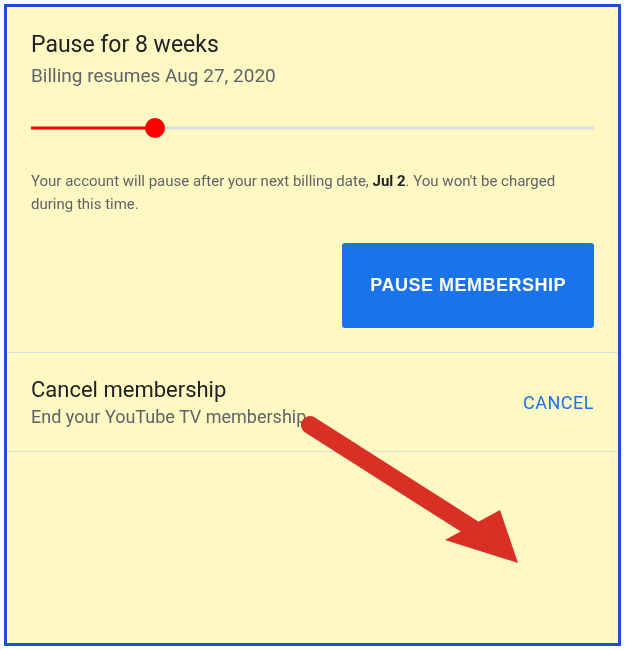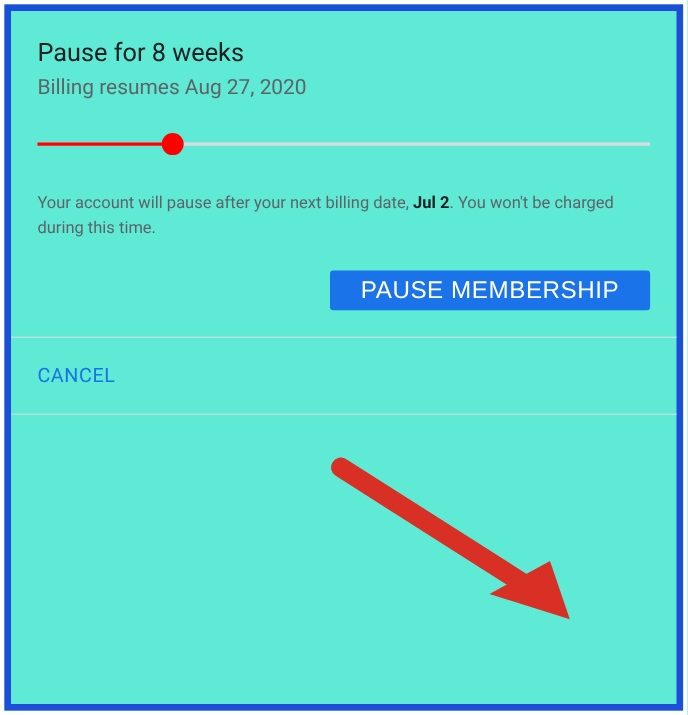--- a/index.html
+++ b/index.html
@@ -13,22 +13,22 @@
       height: 650px;
       background: #fff;
       position: relative;
     }
     .outer-border {
       position: absolute;
       top: 4px;
       left: 4px;
       right: 4px;
       bottom: 4px;
-      border: 6px solid #1d4ed8;
-      background: #5eead4;
+      border: 3px solid #1d4ed8;
+      background: #fef9c3;
     }
     .content {
       padding: 24px 24px 0 24px;
     }
     .title {
       font-size: 23px;
       color: #202124;
       margin-bottom: 6px;
       font-weight: 400;
     }
@@ -82,24 +82,24 @@
       font-weight: 700;
     }
     .button-row {
       display: flex;
       justify-content: flex-end;
       padding-bottom: 24px;
     }
     .pause-button {
       background: #1a73e8;
       color: #fff;
-      font-size: 22px;
-      font-weight: 400;
+      font-size: 18px;
+      font-weight: 700;
       letter-spacing: 0.5px;
-      padding: 5px 28px;
+      padding: 32px 28px;
       border: none;
       border-radius: 3px;
       cursor: pointer;
     }
     .divider {
       height: 1px;
       background: #dadce0;
       width: 100%;
     }
     .cancel-section {
@@ -159,20 +159,24 @@
 
 
     <div class="button-row">
       <button class="pause-button">PAUSE MEMBERSHIP</button>
     </div>
   </div>
 
   <div class="divider"></div>
 
   <div class="cancel-section">
+    <div class="cancel-left">
+      <div class="cancel-title">Cancel membership</div>
+      <div class="cancel-sub">End your YouTube TV membership</div>
+    </div>
     <div class="cancel-link">CANCEL</div>
   </div>
 
   <div class="divider"></div>
 </div>
 
 <svg class="annotation-arrow" viewBox="0 0 240 170">
   <line x1="10" y1="10" x2="175" y2="115" stroke="#d93025" stroke-width="18" stroke-linecap="round"></line>
   <polygon points="145,125 200,95 218,148" fill="#d93025"></polygon>
 </svg>

